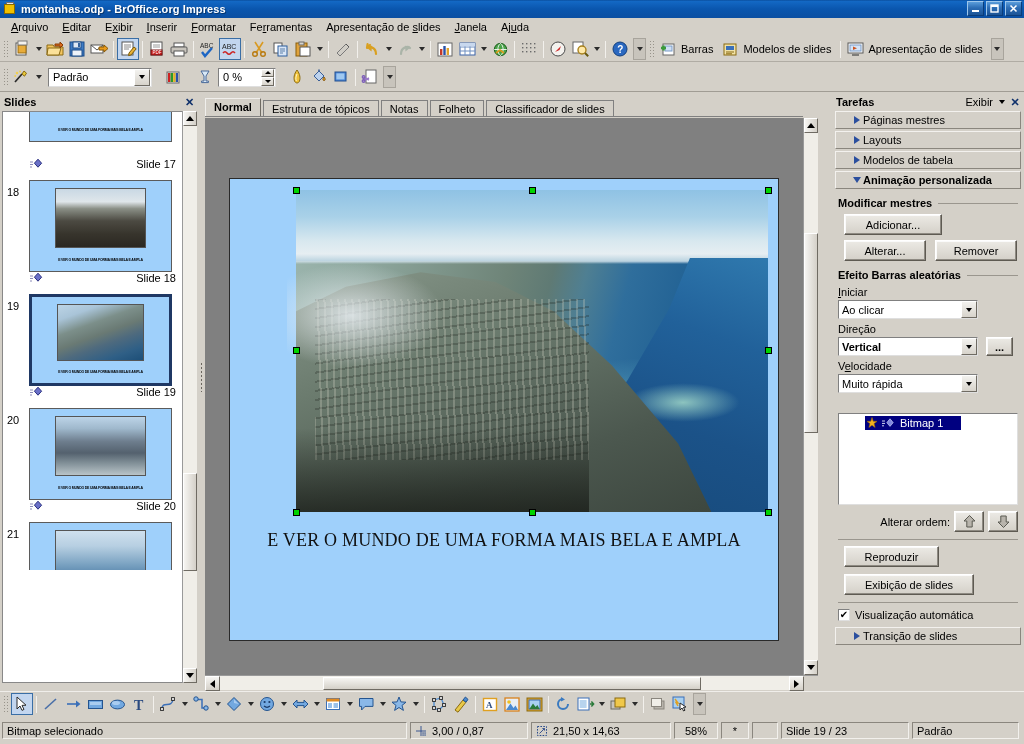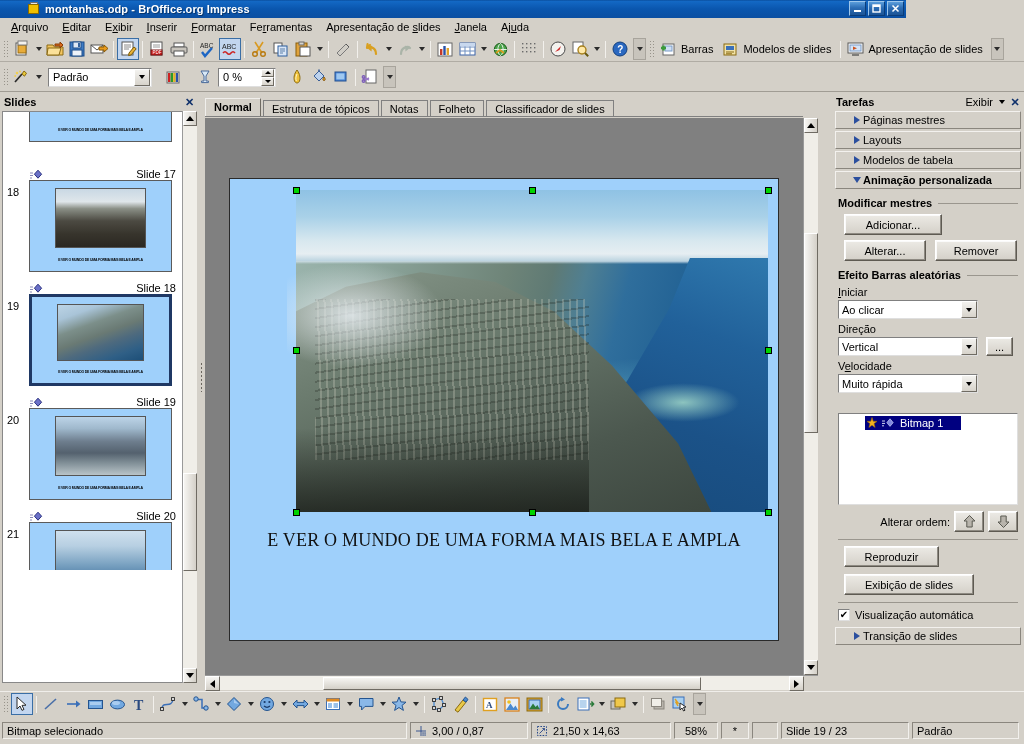--- a/index.html
+++ b/index.html
@@ -10,23 +10,23 @@
     overflow: hidden;
     font-family: "Liberation Sans", sans-serif;
     font-size: 11px;
     background: #d4d0c8;
     -webkit-font-smoothing: none;
   }
   #app { position: relative; width: 1024px; height: 744px; overflow: hidden; }
 
   
   .titlebar {
-    position: absolute; left: 0; top: 0; width: 906px; height: 18px;
+    position: absolute; left: 0; top: 0; width: 1024px; height: 18px;
     background: linear-gradient(to bottom, #0a4f9e 0%, #1368c4 8%, #0a56ae 50%, #0b4fa2 100%);
-    display: flex; align-items: center; padding-left: 24px;
+    display: flex; align-items: center;
   }
   .titlebar .tb-icon {
     width: 14px; height: 14px; margin-left: 3px; margin-right: 4px;
     position: relative; flex: none;
   }
   .tb-icon .doc {
     position:absolute; left:1px; top:2px; width:11px; height:10px;
     background:#f0c000; border:1px solid #8a6a00;
   }
   .tb-icon .doc2 {
@@ -152,21 +152,21 @@
   .slide-thumb .thumb-img {
     position:absolute; left:18%; top:8%; width:64%; height:66%;
     border:1px solid #555; background-size:cover; background-position:center;
   }
   .slide-thumb .thumb-text {
     position:absolute; left:6%; bottom:8%; width:88%; height:6px;
     font-size:3.5px; text-align:center; color:#000; overflow:hidden;
     letter-spacing:-0.2px; white-space:nowrap; font-weight:bold;
   }
   .slide-caption {
-    display:flex; align-items:flex-end; height:22px; padding:0 6px 0 26px;
+    display:flex; align-items:flex-start; height:22px; padding:0 6px 16px 26px;
     font-size:11px; color:#000;gap:36px;
   }
   .slide-caption .anim-ic { width:18px; flex:none; }
   .slide-caption .cap-txt { flex:1; text-align:right; }
 
   .vscroll {
     position:absolute; width:15px; background:#eeece5;
     border-left:1px solid #999;
   }
   .vscroll .arrow, .vscroll .thumb {
@@ -888,21 +888,21 @@
           <span class="rule"></span>
       </div>
 
       <div class="fld-label"><u>I</u>niciar</div>
       <div class="combo" style="width:140px;gap:36px;">
         <span class="val">Ao clicar</span>
         <span class="arrowbox"></span>
       </div>
 
       <div class="fld-label">Direção</div>
-      <div style="display:flex; align-items:flex-end; gap:8px;">
+      <div style="display:flex; align-items:flex-end; gap:8px;font-weight:bold;">
         <div class="combo" style="width:140px;">
           <span class="val">Vertical</span>
           <span class="arrowbox"></span>
         </div>
         <div class="btn" style="width:27px; height:19px;">
           <span>...</span>
         </div>
       </div>
 
       <div class="fld-label">V<u>e</u>locidade</div>

